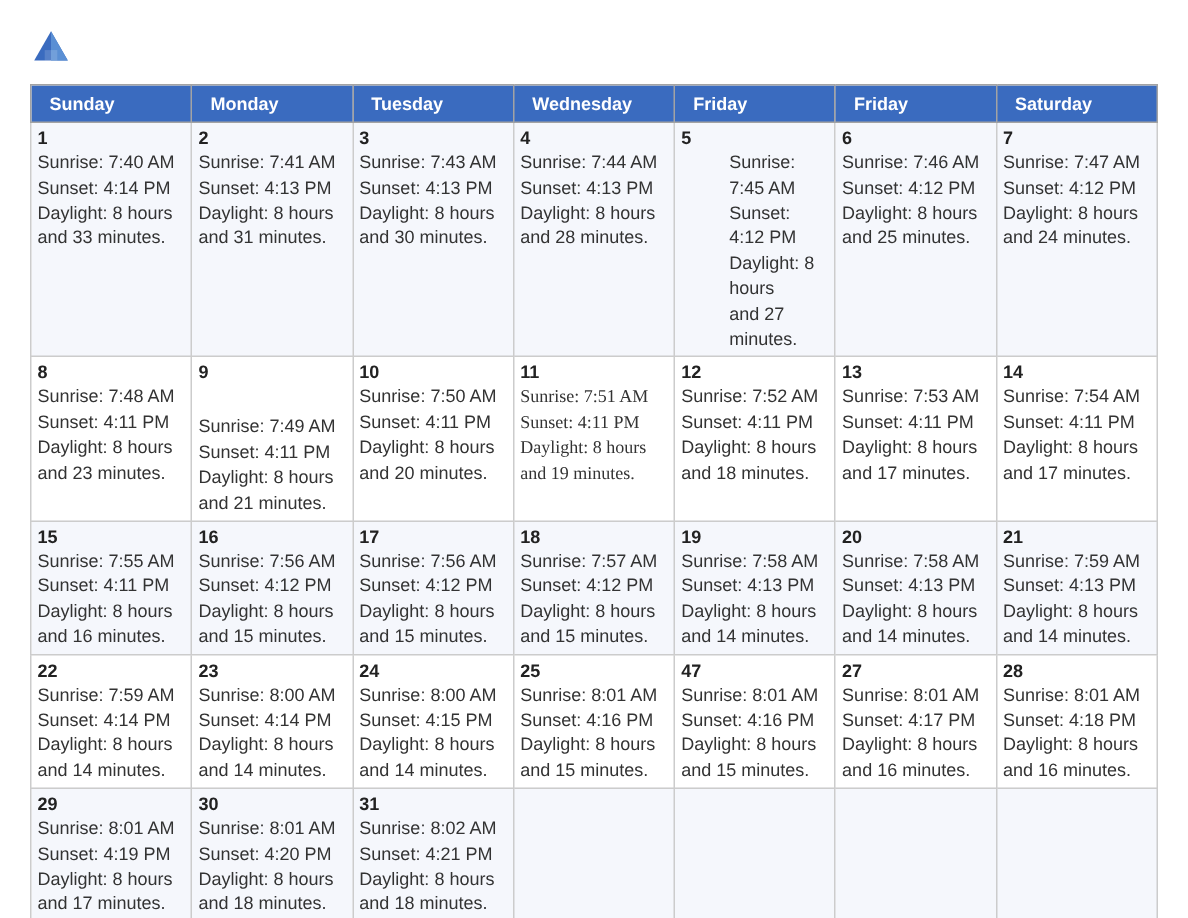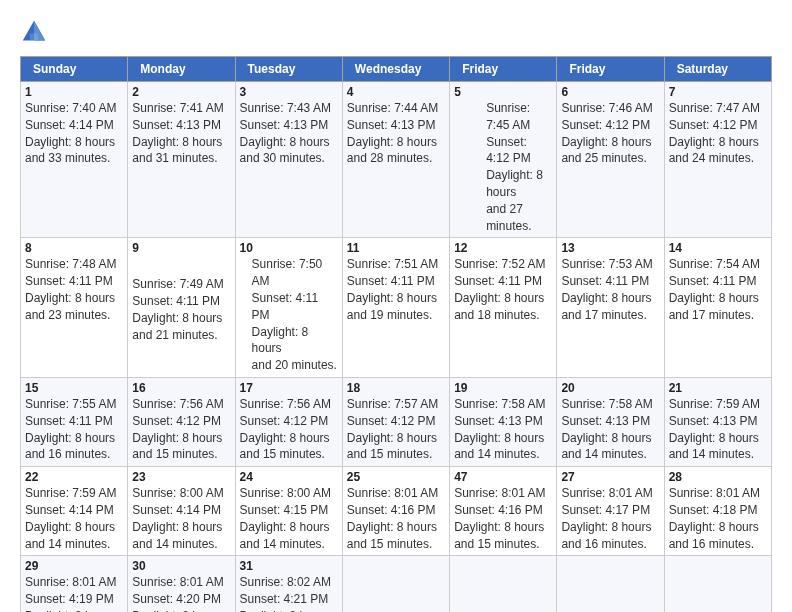--- a/index.html
+++ b/index.html
@@ -190,28 +190,28 @@
           </td>
           <td>
             <span class="day-num">9</span>
             <div class="day-info" style="white-space: pre-line; margin-top: 21px;">Sunrise: 7:49 AM
 Sunset: 4:11 PM
 Daylight: 8 hours
 and 21 minutes.</div>
           </td>
           <td>
             <span class="day-num">10</span>
-            <div class="day-info" style="white-space: pre-line; margin-left: 12px;">Sunrise: 7:50 AM
+            <div class="day-info" style="white-space: pre-line;">Sunrise: 7:50 AM
 Sunset: 4:11 PM
 Daylight: 8 hours
 and 20 minutes.</div>
           </td>
           <td>
             <span class="day-num">11</span>
-            <div class="day-info" style="white-space: pre-line;">Sunrise: 7:51 AM
+            <div class="day-info" style="white-space: pre-line; font-family: Liberation Serif, serif;">Sunrise: 7:51 AM
 Sunset: 4:11 PM
 Daylight: 8 hours
 and 19 minutes.</div>
           </td>
           <td>
             <span class="day-num">12</span>
             <div class="day-info" style="white-space: pre-line;">Sunrise: 7:52 AM
 Sunset: 4:11 PM
 Daylight: 8 hours
 and 18 minutes.</div>

